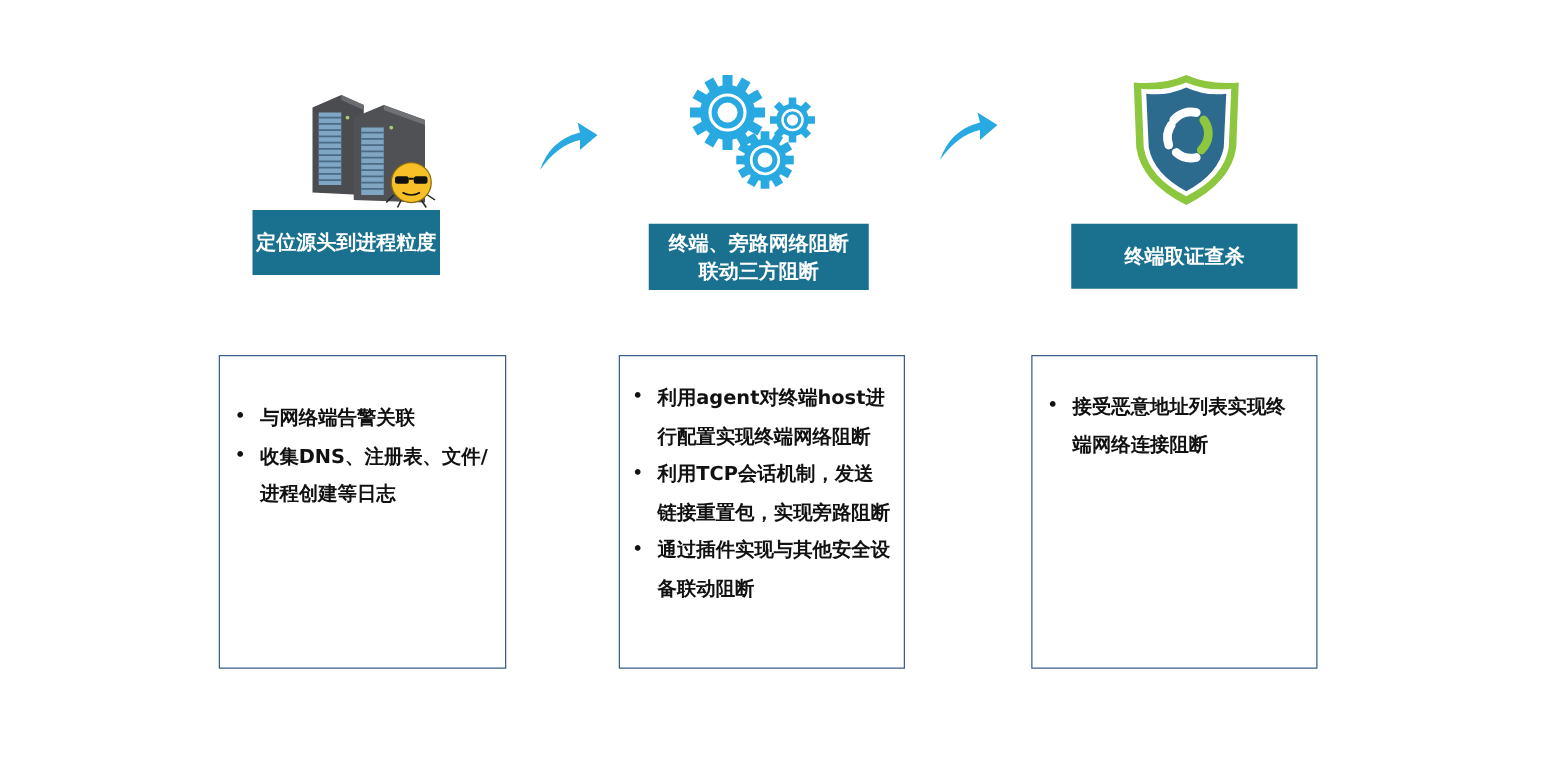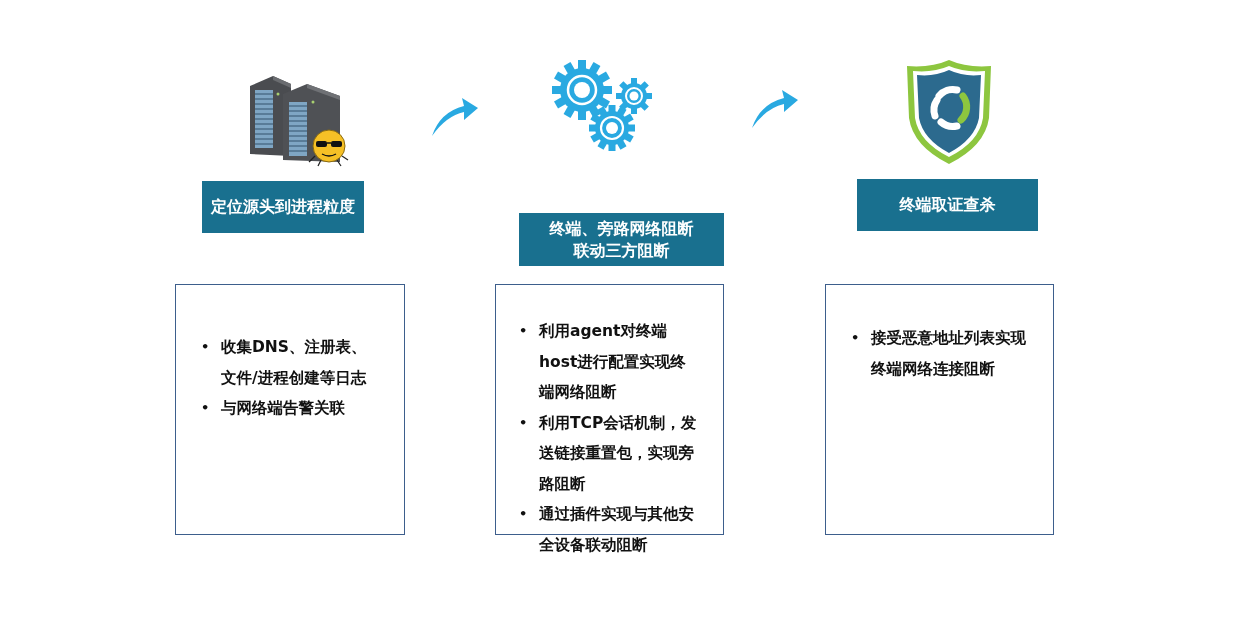--- a/index.html
+++ b/index.html
@@ -3,21 +3,21 @@
 <meta charset="utf-8">
 <style>
   html, body { margin:0; padding:0; background:#ffffff; }
   body { width:1242px; height:617px; position:relative; overflow:hidden;
          font-family:"DejaVu Sans","Liberation Sans",sans-serif; }
   .abs { position:absolute; }
   .label-box { position:absolute; background:#19708f; color:#ffffff;
                display:flex; flex-direction:column; align-items:center; justify-content:center;
                font-size:16px; font-weight:bold; line-height:22px; text-align:center; }
   .card { position:absolute; border:1px solid #3d5e8c; background:#ffffff; box-sizing:border-box; }
-  .card ul { list-style:none; margin:13px; padding:0; }
+  .card ul { list-style:none; margin:0; padding:0; }
   .card li { position:relative; padding-left:30px; font-size:15.5px; font-weight:bold; color:#111; line-height:30.5px; }
   .card li::before { content:"•"; position:absolute; left:10px; top:0; font-size:13px; }
 </style>
 </head>
 <body>
 
 <div class="abs" style="left:245px;top:72px;width:105px;height:95px;">
   <svg width="105" height="95" viewBox="0 0 105 95">
     <polygon points="5,14 28,4 46,12 46,84 5,82" fill="#4a4c50"></polygon>
     <polygon points="28,4 46,12 46,16 28,8" fill="#6a6c70"></polygon>
@@ -150,35 +150,35 @@
   <svg width="50" height="42" viewBox="0 0 50 42">
     <path d="M2 40 Q10 16 34 10 L32 2 L48 12 L34 24 L34 16 Q16 20 2 40 Z" fill="#29a9e1"></path>
   </svg>
 </div>
 <div class="abs" style="left:750px;top:88px;width:50px;height:42px;">
   <svg width="50" height="42" viewBox="0 0 50 42">
     <path d="M2 40 Q10 16 34 10 L32 2 L48 12 L34 24 L34 16 Q16 20 2 40 Z" fill="#29a9e1"></path>
   </svg>
 </div>
 
-<div class="label-box" style="left:202px;top:181px;width:162px;height:52px;">
+<div class="label-box" style="left:202px;top:168px;width:150px;height:52px;">
   <span>定位源头到进程粒度</span>
 </div>
-<div class="label-box" style="left:519px;top:179px;width:205px;height:53px;margin-top:34px;">
+<div class="label-box" style="left:519px;top:179px;width:176px;height:53px;">
   <span>终端、旁路网络阻断</span>
   <span>联动三方阻断</span>
 </div>
 <div class="label-box" style="left:857px;top:179px;width:181px;height:52px;">
   <span>终端取证查杀</span>
 </div>
 
 <div class="card" style="left:175px;top:284px;width:230px;height:251px;padding:34px 12px 0 2px;">
   <ul>
+    <li>与网络端告警关联</li>
     <li>收集DNS、注册表、文件/进程创建等日志</li>
-    <li>与网络端告警关联</li>
   </ul>
 </div>
 <div class="card" style="left:495px;top:284px;width:229px;height:251px;padding:18px 10px 0 0;">
   <ul>
     <li>利用agent对终端host进行配置实现终端网络阻断</li>
     <li>利用TCP会话机制，发送链接重置包，实现旁路阻断</li>
     <li>通过插件实现与其他安全设备联动阻断</li>
   </ul>
 </div>
 <div class="card" style="left:825px;top:284px;width:229px;height:251px;padding:25px 10px 0 2px;">

